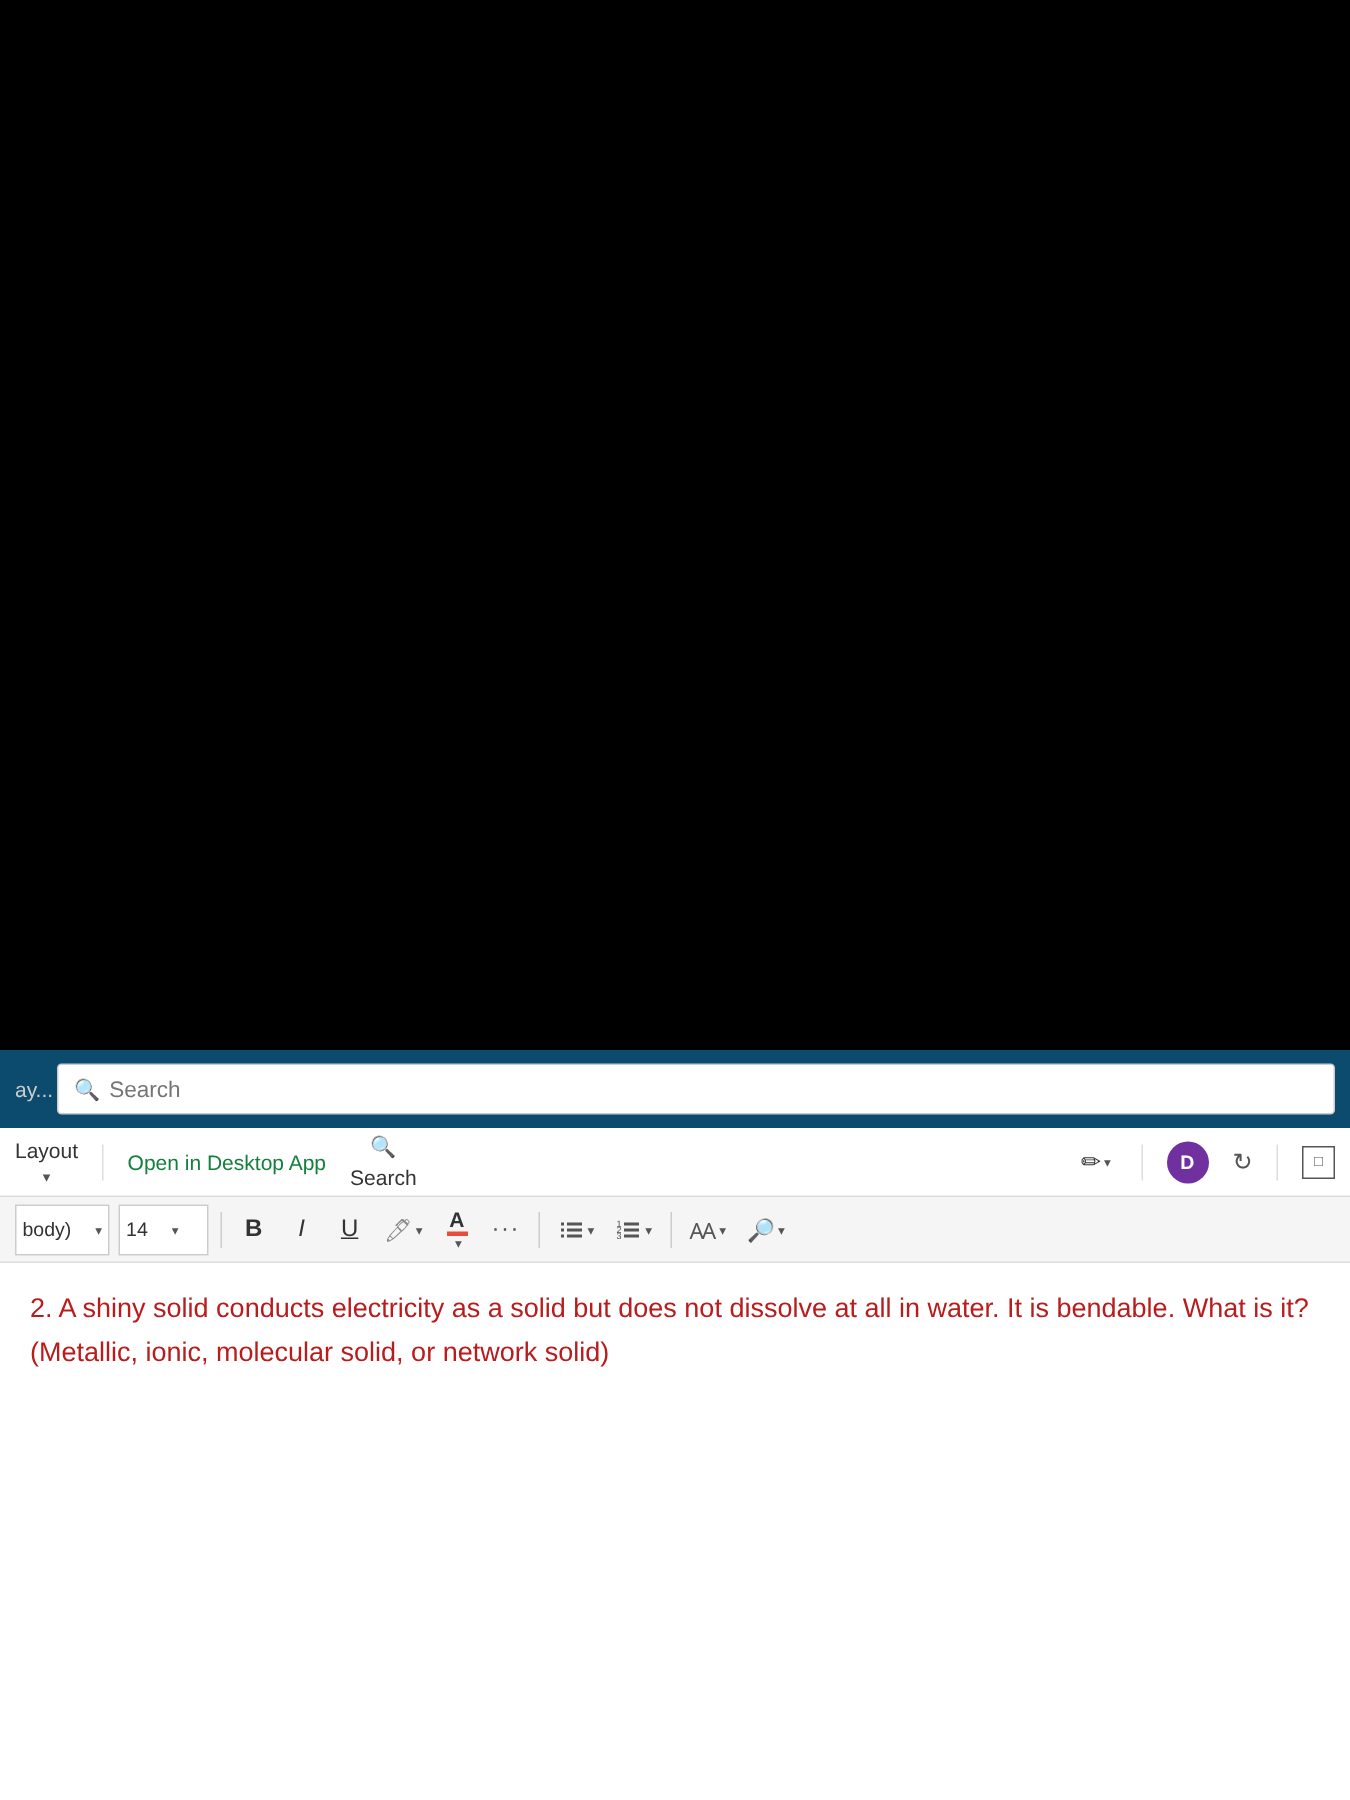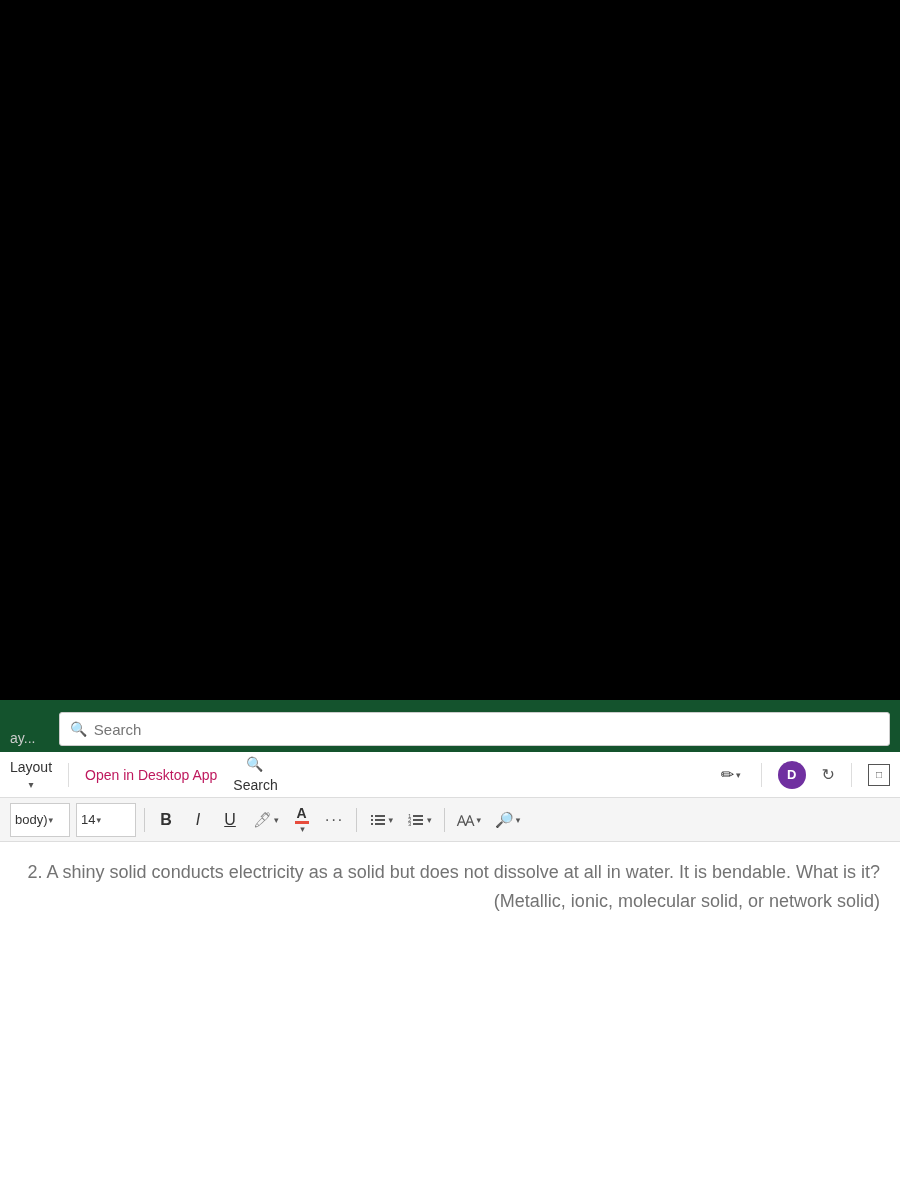--- a/index.html
+++ b/index.html
@@ -13,25 +13,25 @@
     }
 
     .black-area {
       width: 100%;
       height: 700px;
       background: #000;
     }
 
     .toolbar-bar {
       width: 100%;
-      background: #14532d;
+      background: #0c4a6e;
       padding: 6px 10px;
       display: flex;
-      align-items: flex-end;
-      gap: 24px;
+      align-items: center;
+      gap: 3px;
       height: 52px;
     }
 
     .toolbar-left-label {
       color: #ccc;
       font-size: 14px;
       white-space: nowrap;
     }
 
     .search-box {
@@ -86,21 +86,21 @@
       color: #555;
     }
 
     .ribbon-sep {
       width: 1px;
       height: 24px;
       background: #ddd;
     }
 
     .ribbon-open-desktop {
-      color: #be185d;
+      color: #15803d;
       font-size: 14px;
       align-items: flex-end;
     }
 
     .ribbon-search-btn {
       display: flex;
       align-items: center;
       gap: 5px;
       color: #333;
       font-size: 14px;
@@ -146,21 +146,21 @@
       padding: 0 10px;
       display: flex;
       align-items: center;
       height: 44px;
       gap: 6px;
     }
 
     .fmt-select {
       display: flex;
       align-items: center;
-      gap: 1px;
+      gap: 16px;
       font-size: 13px;
       color: #333;
       cursor: pointer;
       padding: 16px 4px;
       border: 1px solid #ccc;
       background: #fff;
       height: 28px;
       min-width: 60px;
     }
 
@@ -234,23 +234,22 @@
     .content-area {
       width: 100%;
       background: #fff;
       padding: 16px 20px;
       flex: 1;
       height: 358px;
     }
 
     .content-text {
       font-size: 18px;
-      color: #737373;
+      color: #b91c1c;
       line-height: 1.6;
-      text-align: right;
     }
   </style>
 </head>
 <body>
 
 <div class="black-area"></div>
 
 <div class="toolbar-bar">
   <span class="toolbar-left-label">ay...</span>
   <div class="search-box">

